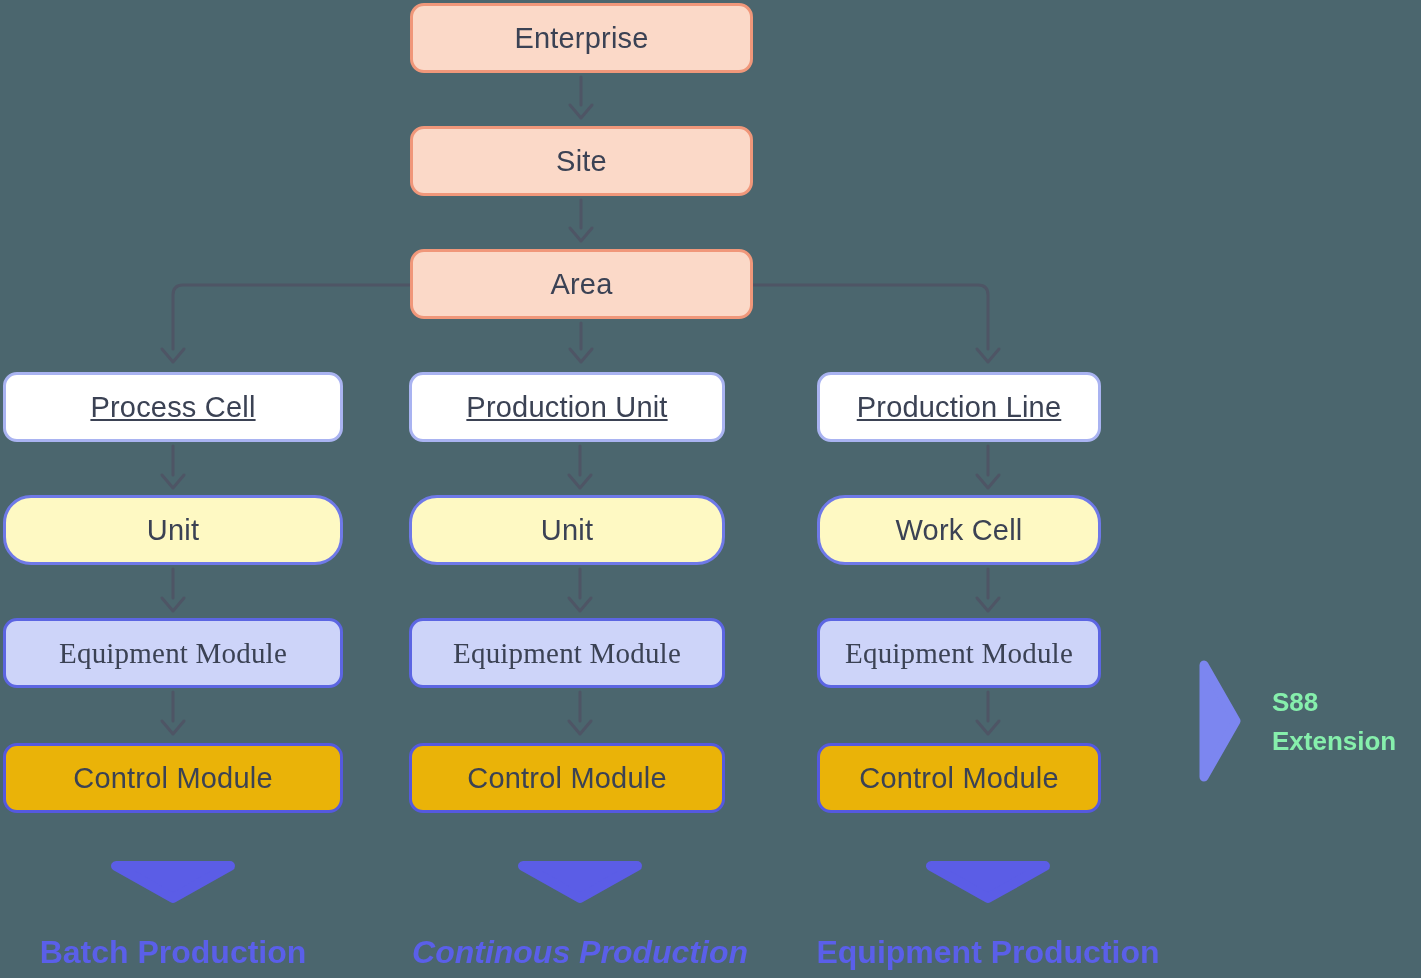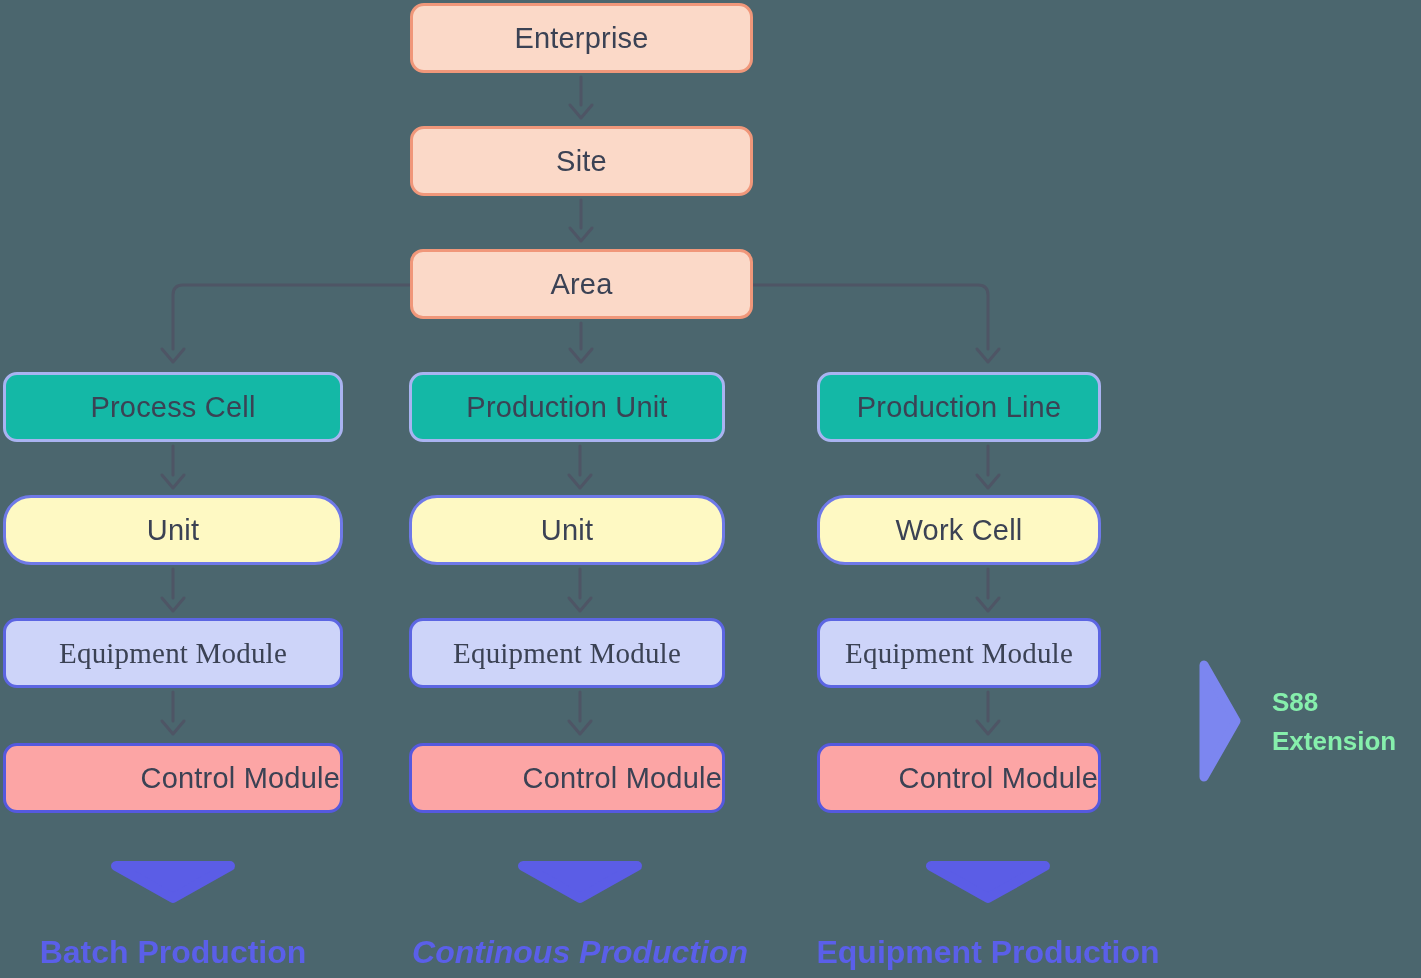--- a/index.html
+++ b/index.html
@@ -18,33 +18,33 @@
     border-radius:14px;
     border:3px solid transparent;
     display:flex;align-items:center;justify-content:center;
     font-size:29px;
     color:#3B4254;
     z-index:2;
     letter-spacing:0.2px;
   }
   
   .peach{background:#FBD9C8;border-color:#F0977A;}
-  .lv0{background:#14b8a6;border-color:#A9B3F1;}
+  .lv0{background:#ffffff;border-color:#A9B3F1;text-decoration:underline;}
   .lv1{background:#fef9c3;border-color:#6F79E8;border-radius:28px;}
   .lv2{background:#CDD4F9;border-color:#5C65E2;font-family:Liberation Serif, serif;}
-  .lv3{background:#fca5a5;border-color:#5559DE;justify-content:flex-end;}
+  .lv3{background:#eab308;border-color:#5559DE;}
   
   .ctop{left:410px;width:343px;}
   .c1{left:3px;width:340px;}
   .c2{left:409px;width:316px;}
   .c3{left:817px;width:284px;}
   
   .rt1{top:3px;text-align:right;}
   .rt2{top:126px;}
-  .rt3{top:249px;border-radius:13px;}
+  .rt3{top:249px;}
   .r4{top:372px;}
   .r5{top:495px;}
   .r6{top:618px;}
   .r7{top:743px;}
   .prod-label{
     position:absolute;
     top:934px;
     width:420px;
     text-align:center;
     font-size:32px;

